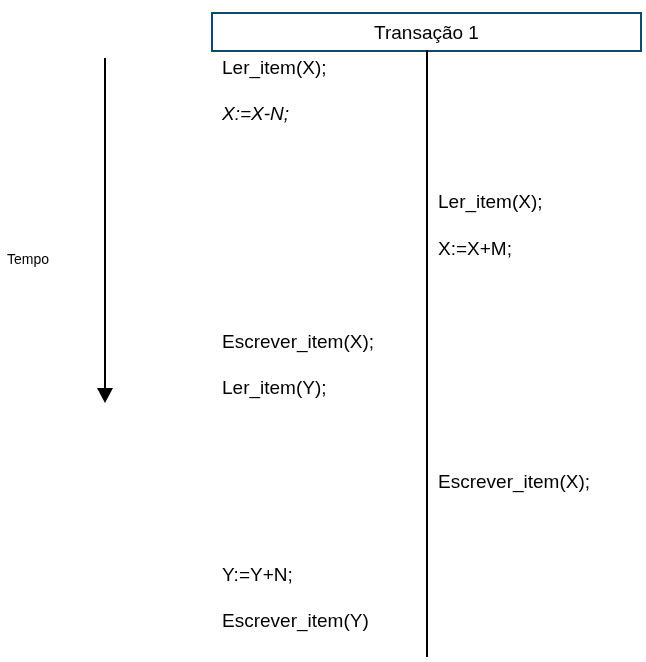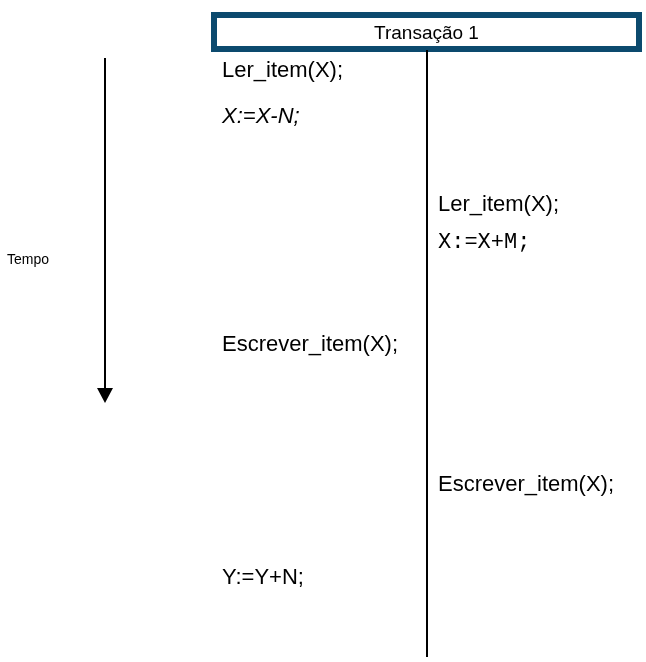--- a/index.html
+++ b/index.html
@@ -16,21 +16,21 @@
     color: #000000;
     overflow: hidden;
   }
   
   .header-box {
     position: absolute;
     left: 211px;
     top: 12px;
     width: 431px;
     height: 40px;
-    border: 6px solid #0c4a6e;
+    border: 2px solid #0c4a6e;
     box-sizing: border-box;
     display: flex;
   }
   .header-cell {
     flex: 1 1 50%;
     display: flex;
     align-items: center;
     justify-content: center;
     font-size: 19px;
     line-height: 1;
@@ -71,53 +71,55 @@
     position: absolute;
     left: 7px;
     top: 251px;
     font-size: 14px;
     line-height: 1.2;
     text-align: right;
   }
   
   .op {
     position: absolute;
-    font-size: 22px;
+    font-size: 19px;
     line-height: 1.2;
     white-space: nowrap;
   }
   .t1 { left: 222px; }
   .t2 { left: 438px; }
   .t1-0 { top: 57px; }
   .t1-1 { top: 103px; font-style: italic; }
   .t1-2 { top: 331px; }
   .t1-3 { top: 377px; }
   .t1-4 { top: 564px; text-align: right; }
   .t1-5 { top: 610px; }
   .t2-0 { top: 191px; }
-  .t2-1 { top: 230px; font-family: Liberation Mono, monospace; }
+  .t2-1 { top: 238px; }
   .t2-2 { top: 471px; }
 </style>
 </head>
 <body>
 
 <div class="canvas">
 
   <div class="header-box">
     <div class="header-cell">Transação 1</div>
   </div>
 
   <div class="col-divider"></div>
 
   <div class="time-arrow-line"></div>
   <div class="time-arrow-head"></div>
   <div class="tempo-label">Tempo</div>
 
   <div class="op t1 t1-0">Ler_item(X);</div>
   <div class="op t1 t1-1">X:=X-N;</div>
   <div class="op t1 t1-2">Escrever_item(X);</div>
+  <div class="op t1 t1-3">Ler_item(Y);</div>
   <div class="op t1 t1-4">Y:=Y+N;</div>
+  <div class="op t1 t1-5">Escrever_item(Y)</div>
 
   <div class="op t2 t2-0">Ler_item(X);</div>
   <div class="op t2 t2-1">X:=X+M;</div>
   <div class="op t2 t2-2">Escrever_item(X);</div>
 
 </div>
 
 </body></html>

